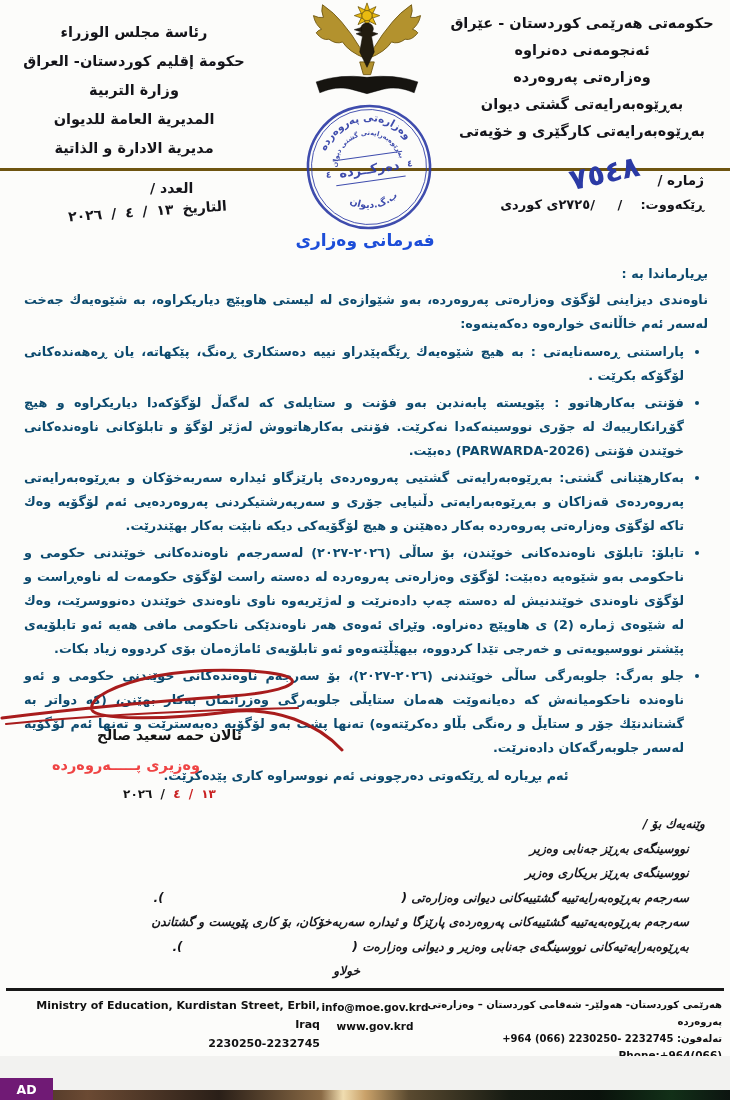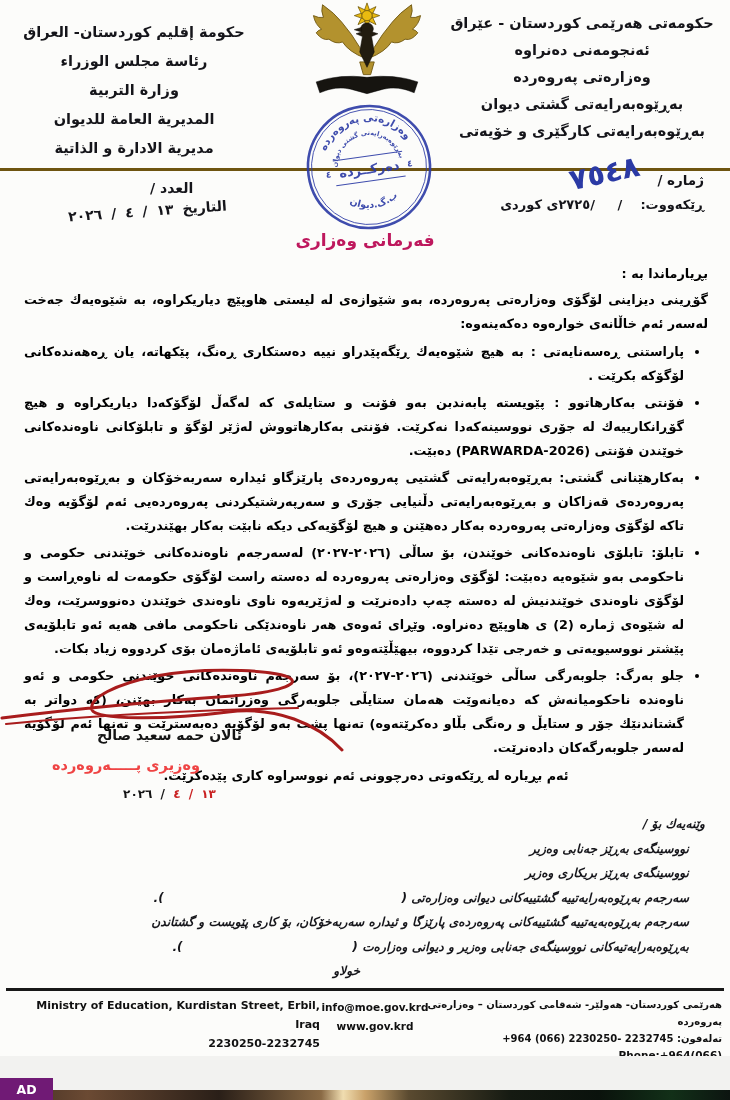--- a/index.html
+++ b/index.html
@@ -19,22 +19,22 @@
   
   .fld { position:absolute; font-weight:bold; color:#15151a; }
   .num-label-ku { top:172px; right:26px; font-size:13.5px; }
   .num-value-ku { top:156px; right:90px; font-size:29px; color:#2b3aa5; letter-spacing:9px; transform:rotate(-12deg); font-weight:bold; }
   .date-ku { top:197px; right:26px; font-size:13px; }
   .num-label-ar { top:180px; left:150px; font-size:14px; direction:rtl; }
   .date-ar { top:203px; left:66px; font-size:14px; transform:rotate(-4deg); direction:rtl; }
   .tok { display:inline-block; margin:0 2px; }
 
   
-  .doc-title { position:absolute; top:230px; left:0; width:730px; text-align:center; font-size:17px; font-weight:bold; color:#be185d; }
-  .content { position:absolute; top:262px; right:22px; left:24px; direction:rtl; color:#000000; font-weight:bold; font-size:12.8px; line-height:24px; text-align:justify; text-align-last:right; }
+  .doc-title { position:absolute; top:230px; left:0; width:730px; text-align:center; font-size:17px; font-weight:bold; color:#1d4ed8; }
+  .content { position:absolute; top:262px; right:22px; left:24px; direction:rtl; color:#0c4a6e; font-weight:bold; font-size:12.8px; line-height:24px; text-align:justify; text-align-last:right; }
   .content p { margin-bottom:2px; }
   .content ul { margin:4px 0 0 0; padding-right:24px; list-style:disc; }
   .content li { margin-bottom:3px; }
   .lbl { font-weight:bold; }
   .closing { margin-top:4px; text-align:center; text-align-last:center; }
 
   
   .sig-svg { position:absolute; top:662px; left:-4px; width:362px; height:96px; z-index:4; }
   .sig-name  { position:absolute; top:727px; left:52px; width:235px; text-align:center; font-size:14px; font-weight:bold; color:#141414; }
   .sig-title { position:absolute; top:757px; left:52px; width:235px; text-align:left; font-size:14.5px; font-weight:bold; color:#ef4444; }
@@ -69,22 +69,22 @@
 
     <div class="hdr-right">
       <div>حكومەتی هەرێمی كوردستان - عێراق</div>
       <div>ئەنجومەنی دەنراوە</div>
       <div>وەزارەتی پەروەردە</div>
       <div>بەڕێوەبەرایەتی گشتی دیوان</div>
       <div>بەڕێوەبەرایەتی كارگێری و خۆیەتی</div>
     </div>
 
     <div class="hdr-left">
+      <div>رئاسة مجلس الوزراء</div>
       <div>حكومة إقليم كوردستان- العراق</div>
-      <div>رئاسة مجلس الوزراء</div>
       <div>وزارة التربية</div>
       <div>المديرية العامة للديوان</div>
       <div>مديرية الادارة و الذاتية</div>
     </div>
 
     <svg class="emblem" viewBox="0 0 140 130" aria-hidden="true">
       <g>
         <g transform="translate(70,15)" fill="#e9ba10" stroke="#6b5305" stroke-width="0.8">
           <path d="M0,-14 L3,-5.5 L-3,-5.5 Z"></path>
           <path d="M0,-14 L3,-5.5 L-3,-5.5 Z" transform="rotate(45)"></path>
@@ -146,21 +146,21 @@
       <span class="tok">/</span>
       <span class="tok">٤</span>
       <span class="tok">/</span>
       <span class="tok">٢٠٢٦</span>
     </div>
 
     <div class="doc-title">فەرمانی وەزاری</div>
 
     <div class="content">
       <p>بڕیارماندا بە :</p>
-      <p>گۆڕینی دیزاینی لۆگۆی وەزارەتی پەروەردە، بەو شێوازەی لە لیستی هاوپێچ دیاریكراوە، بە شێوەیەك جەخت لەسەر ئەم خاڵانەی خوارەوە دەكەینەوە:</p>
+      <p>ناوەندی دیزاینی لۆگۆی وەزارەتی پەروەردە، بەو شێوازەی لە لیستی هاوپێچ دیاریكراوە، بە شێوەیەك جەخت لەسەر ئەم خاڵانەی خوارەوە دەكەینەوە:</p>
       <ul>
         <li><span class="lbl">پاراستنی ڕەسەنایەتی :</span> <span>بە هیچ شێوەیەك ڕێگەپێدراو نییە دەستكاری ڕەنگ، پێكهاتە، یان ڕەهەندەكانی لۆگۆكە بكرێت .</span></li>
         <li><span class="lbl">فۆنتی بەكارهاتوو :</span> <span>پێویستە پابەندبن بەو فۆنت و ستایلەی كە لەگەڵ لۆگۆكەدا دیاریكراوە و هیچ گۆڕانكارییەك لە جۆری نووسینەكەدا نەكرێت. فۆنتی بەكارهاتووش لەژێر لۆگۆ و تابلۆكانی ناوەندەكانی خوێندن فۆنتی (PARWARDA-2026) دەبێت.</span></li>
         <li><span class="lbl">بەكارهێنانی گشتی:</span> <span>بەڕێوەبەرایەتی گشتیی پەروەردەی پارێزگاو ئیدارە سەربەخۆكان و بەڕێوەبەرایەتی پەروەردەی قەزاكان و بەڕێوەبەرایەتی دڵنیایی جۆری و سەرپەرشتیكردنی پەروەردەیی ئەم لۆگۆیە وەك تاكە لۆگۆی وەزارەتی پەروەردە بەكار دەهێنن و هیچ لۆگۆیەكی دیكە نابێت بەكار بهێندرێت.</span></li>
         <li><span class="lbl">تابلۆ:</span> <span>تابلۆی ناوەندەكانی خوێندن، بۆ ساڵی (٢٠٢٦-٢٠٢٧) لەسەرجەم ناوەندەكانی خوێندنی حكومی و ناحكومی بەو شێوەیە دەبێت: لۆگۆی وەزارەتی پەروەردە لە دەستە راست  لۆگۆی حكومەت لە ناوەڕاست و لۆگۆی ناوەندی خوێندنیش لە دەستە چەپ دادەنرێت و لەژێریەوە ناوی ناوەندی خوێندن دەنووسرێت، وەك لە شێوەی ژمارە (2) ی هاوپێچ دەنراوە. وێڕای ئەوەی هەر ناوەندێكی ناحكومی مافی هەیە ئەو تابلۆیەی پێشتر نووسیویەتی و خەرجی تێدا كردووە، بیهێڵێتەوەو ئەو تابلۆیەی ئاماژەمان بۆی كردووە زیاد بكات.</span></li>
         <li><span class="lbl">جلو بەرگ:</span> <span>جلوبەرگی ساڵی خوێندنی (٢٠٢٦-٢٠٢٧)، بۆ سەرجەم ناوەندەكانی خوێندنی حكومی و ئەو ناوەندە ناحكومیانەش كە دەیانەوێت هەمان ستایڵی جلوبەرگی وەزراتمان بەكار بهێنن، (كە دواتر بە گشتاندنێك جۆر و ستایڵ و رەنگی بڵاو دەكرێتەوە) تەنها پشت بەو لۆگۆیە دەبەسترێت و تەنها ئەم لۆگۆیە لەسەر جلوبەرگەكان دادەنرێت.</span></li>
       </ul>
       <p class="closing">ئەم بڕیارە لە ڕێكەوتی دەرچوونی ئەم نووسراوە كاری پێدەكرێت.</p>
     </div>
 

